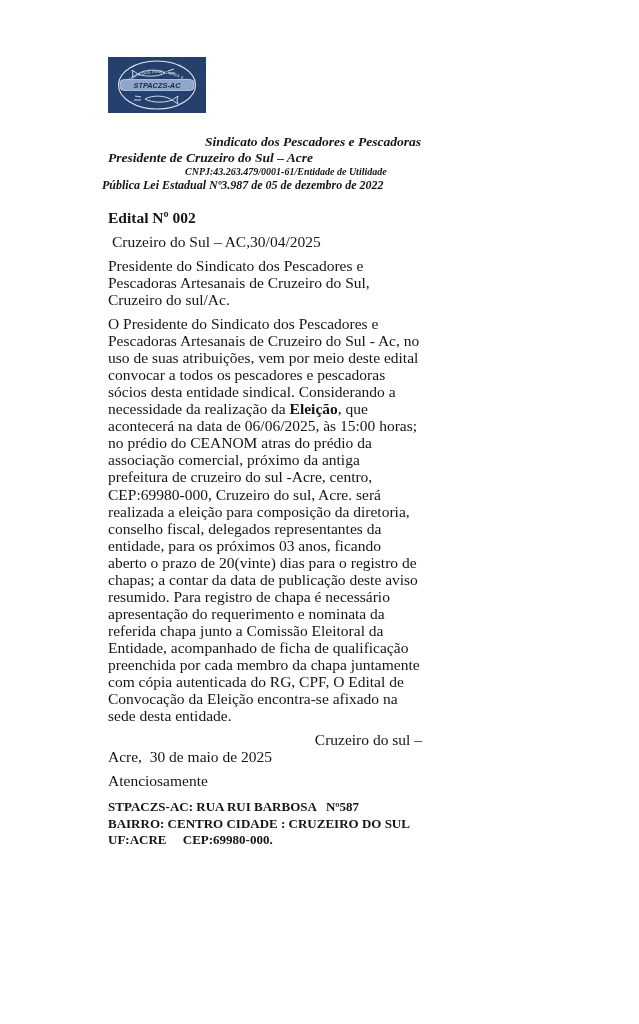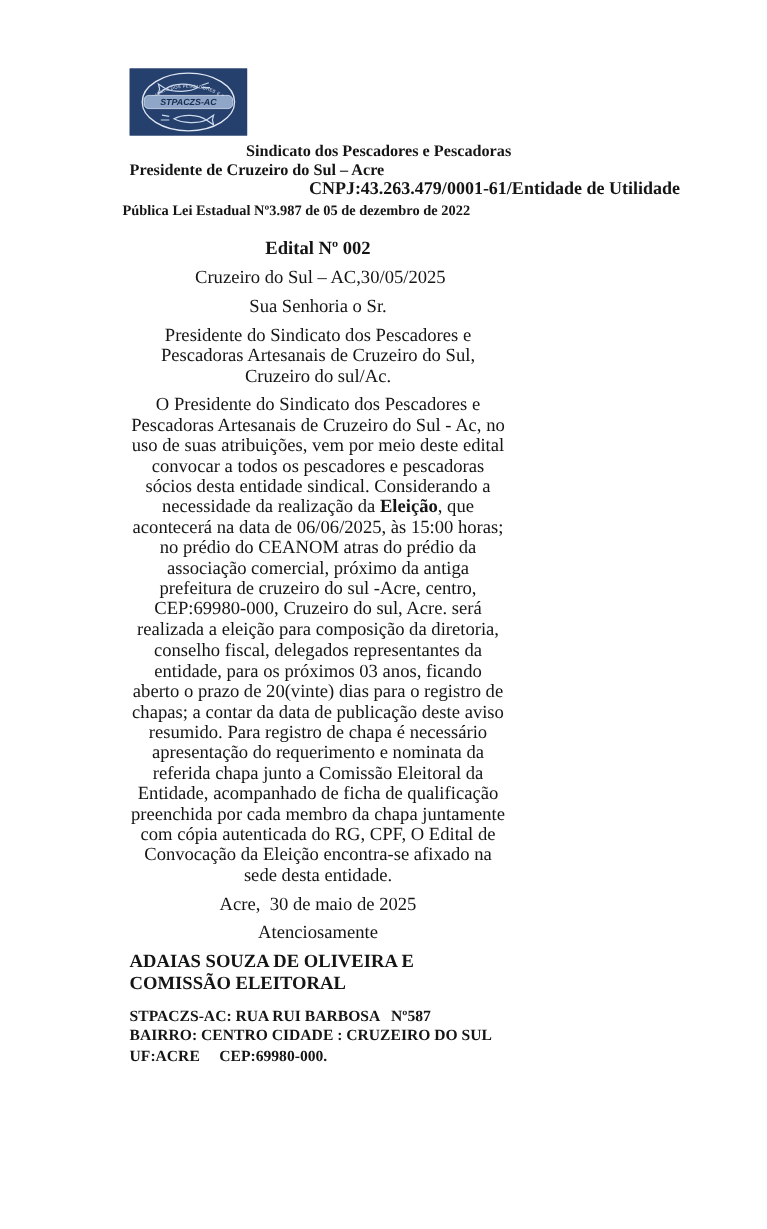--- a/index.html
+++ b/index.html
@@ -14,28 +14,28 @@
     overflow:hidden;
   }
   
   .logo {
     width:98px; height:56px;
     background:#26406e;
     position:relative;
   }
   .logo svg { display:block; width:98px; height:56px; }
   
-  .org-header { margin-top:5px; font-weight:700; line-height:1.18; }
+  .org-header { margin-top:21px; font-weight:700; font-style:italic; line-height:1.18; }
   .org-l1 { font-size:13.5px; padding-left:97px; white-space:nowrap; }
   .org-l2 { font-size:13.5px; white-space:nowrap; }
-  .org-l3 { font-size:15px;  padding-left:77px; white-space:nowrap;text-align:center; }
+  .org-l3 { font-size:10px;  padding-left:77px; white-space:nowrap; }
   .org-l4 { font-size:12px;  margin-left:-6px; white-space:nowrap; }
   
   .content { width:314px; font-size:15.5px; line-height:1.1; }
-  .content p { margin:0 0 7px 0; white-space:pre-wrap;text-align:center; }
+  .content p { margin:0 0 7px 0; white-space:pre-wrap; }
   .first-para { margin-top:17px !important; }
   .b { font-weight:700; }
   .place-line { text-align:right; white-space:pre-wrap; }
   .sig { margin-top:3px; }
   .sig-line { font-weight:700; white-space:pre-wrap; line-height:1.15; }
   .footer { margin-top:10px; font-size:13px; font-weight:700; line-height:1.26; }
   .footer-line { white-space:pre-wrap;font-family:Liberation Serif, serif; }
 </style>
 </head>
 <body>
@@ -72,38 +72,34 @@
     <div class="org-l1">Sindicato dos Pescadores e Pescadoras</div>
     <div class="org-l2">Presidente de Cruzeiro do Sul – Acre</div>
     <div class="org-l3">CNPJ:43.263.479/0001-61/Entidade de Utilidade</div>
     <div class="org-l4">Pública Lei Estadual Nº3.987 de 05 de dezembro de 2022</div>
   </div>
 
   <div class="content">
 
     <p class="b first-para">Edital Nº 002</p>
 
-    <p> Cruzeiro do Sul – AC,30/05/2025</p>
+    <p> Cruzeiro do Sul – AC,30/04/2025</p>
 
-    <p>Sua Senhoria o Sr.</p>
 
 
     <p>Presidente do Sindicato dos Pescadores e Pescadoras Artesanais de Cruzeiro do Sul, Cruzeiro do sul/Ac.</p>
 
 
     <p><span>O Presidente do Sindicato dos Pescadores e Pescadoras Artesanais de Cruzeiro do Sul - Ac, no uso de suas atribuições, vem por meio deste edital convocar a todos os pescadores e pescadoras sócios desta entidade sindical. Considerando a necessidade da realização da </span><span class="b">Eleição</span><span>, que acontecerá na data de 06/06/2025, às 15:00 horas; no prédio do CEANOM atras do prédio da associação comercial, próximo da antiga prefeitura de cruzeiro do sul -Acre, centro, CEP:69980-000, Cruzeiro do sul, Acre. será realizada a eleição para composição da diretoria, conselho fiscal, delegados representantes da entidade, para os próximos 03 anos, ficando aberto o prazo de 20(vinte) dias para o registro de chapas; a contar da data de publicação deste aviso resumido. Para registro de chapa é necessário apresentação do requerimento e nominata da referida chapa junto a Comissão Eleitoral da Entidade, acompanhado de ficha de qualificação preenchida por cada membro da chapa juntamente com cópia autenticada do RG, CPF, O Edital de Convocação da Eleição encontra-se afixado na sede desta entidade.</span></p>
 
+    <p class="place-line" style="margin-bottom:0;">Cruzeiro do sul –</p>
     <p>Acre,  30 de maio de 2025</p>
 
     <p>Atenciosamente</p>
 
-    <div class="sig">
-      <div class="sig-line">ADAIAS SOUZA DE OLIVEIRA E</div>
-      <div class="sig-line">COMISSÃO ELEITORAL</div>
-    </div>
 
     <div class="footer">
       <div class="footer-line">STPACZS-AC: RUA RUI BARBOSA   Nº587</div>
       <div class="footer-line">BAIRRO: CENTRO CIDADE : CRUZEIRO DO SUL</div>
       <div class="footer-line">UF:ACRE     CEP:69980-000.</div>
     </div>
 
   </div>
 </div>
 

